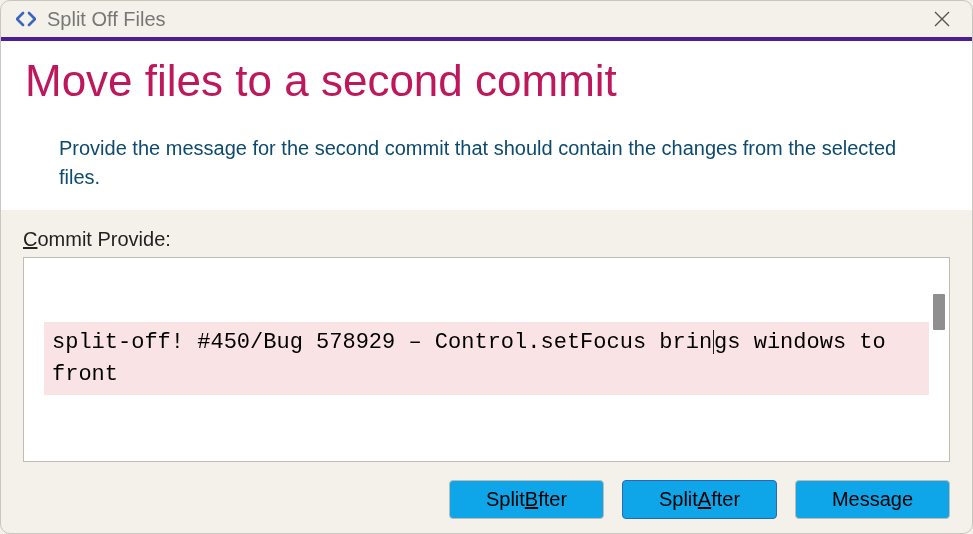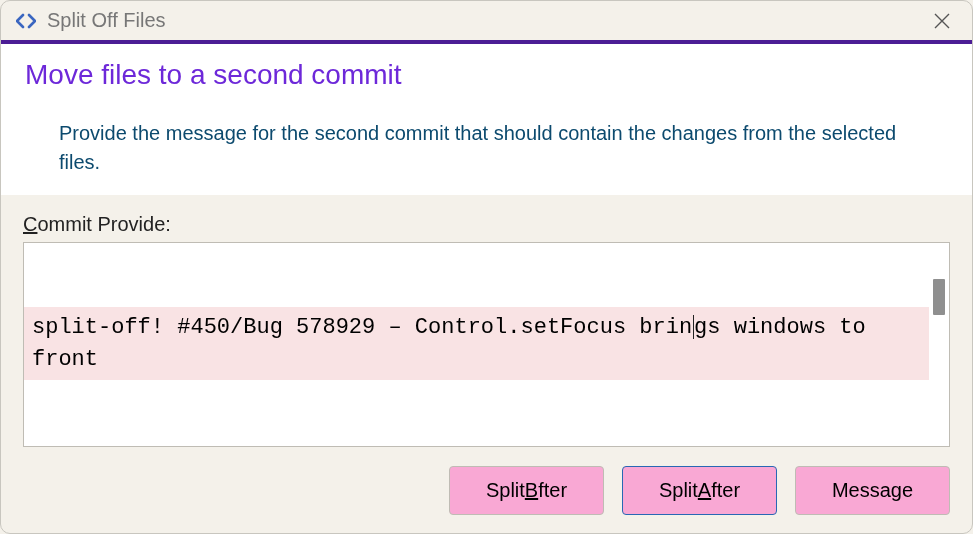--- a/index.html
+++ b/index.html
@@ -41,23 +41,23 @@
       align-items: center;
       justify-content: center;
       color: #666;
       cursor: pointer;
     }
     .header-section {
       background: #ffffff;
       padding: 15px 24px 18px 24px;
     }
     .header-section h1 {
-      font-size: 28px;
+      font-size: 44px;
       font-weight: 400;
-      color: #6d28d9;
+      color: #be185d;
       margin-bottom: 28px;
     }
     .header-section p {
       font-size: 20px;
       color: #0c4a6e;
       line-height: 1.45;
       padding-left: 34px;
       padding-right: 8px;
       max-width: 900px;
     }
@@ -82,20 +82,21 @@
     }
     .editor {
       flex: 1;
       font-family: Consolas, "Courier New", monospace;
       font-size: 22px;
       line-height: 1.45;
       padding: 0;
       white-space: pre-wrap;
       word-break: break-word;
       overflow: hidden;
+      margin-left: 20px;
     }
     .subject-line {
       background: #f9e3e4;
       padding: 5px 8px 4px 8px;
     }
     .body-text {
       padding: 4px 8px 8px 8px;
     }
     .scrollbar {
       width: 20px;
@@ -112,23 +113,23 @@
       border-radius: 1px;
     }
     .button-row {
       display: flex;
       justify-content: flex-end;
       gap: 18px;
       padding: 18px 22px 18px 22px;
     }
     .btn {
       min-width: 155px;
-      height: 49px;
-      font-size: 20px;
-      background: #f9a8d4;
+      height: 39px;
+      font-size: 20px;
+      background: #0ea5e9;
       border: 1px solid #bfbcb4;
       border-radius: 4px;
       cursor: pointer;
       padding: 0 20px;
       display: inline-flex;
       align-items: center;
       justify-content: center;
     }
     .btn.primary {
       border: 1.5px solid #2868b4;

